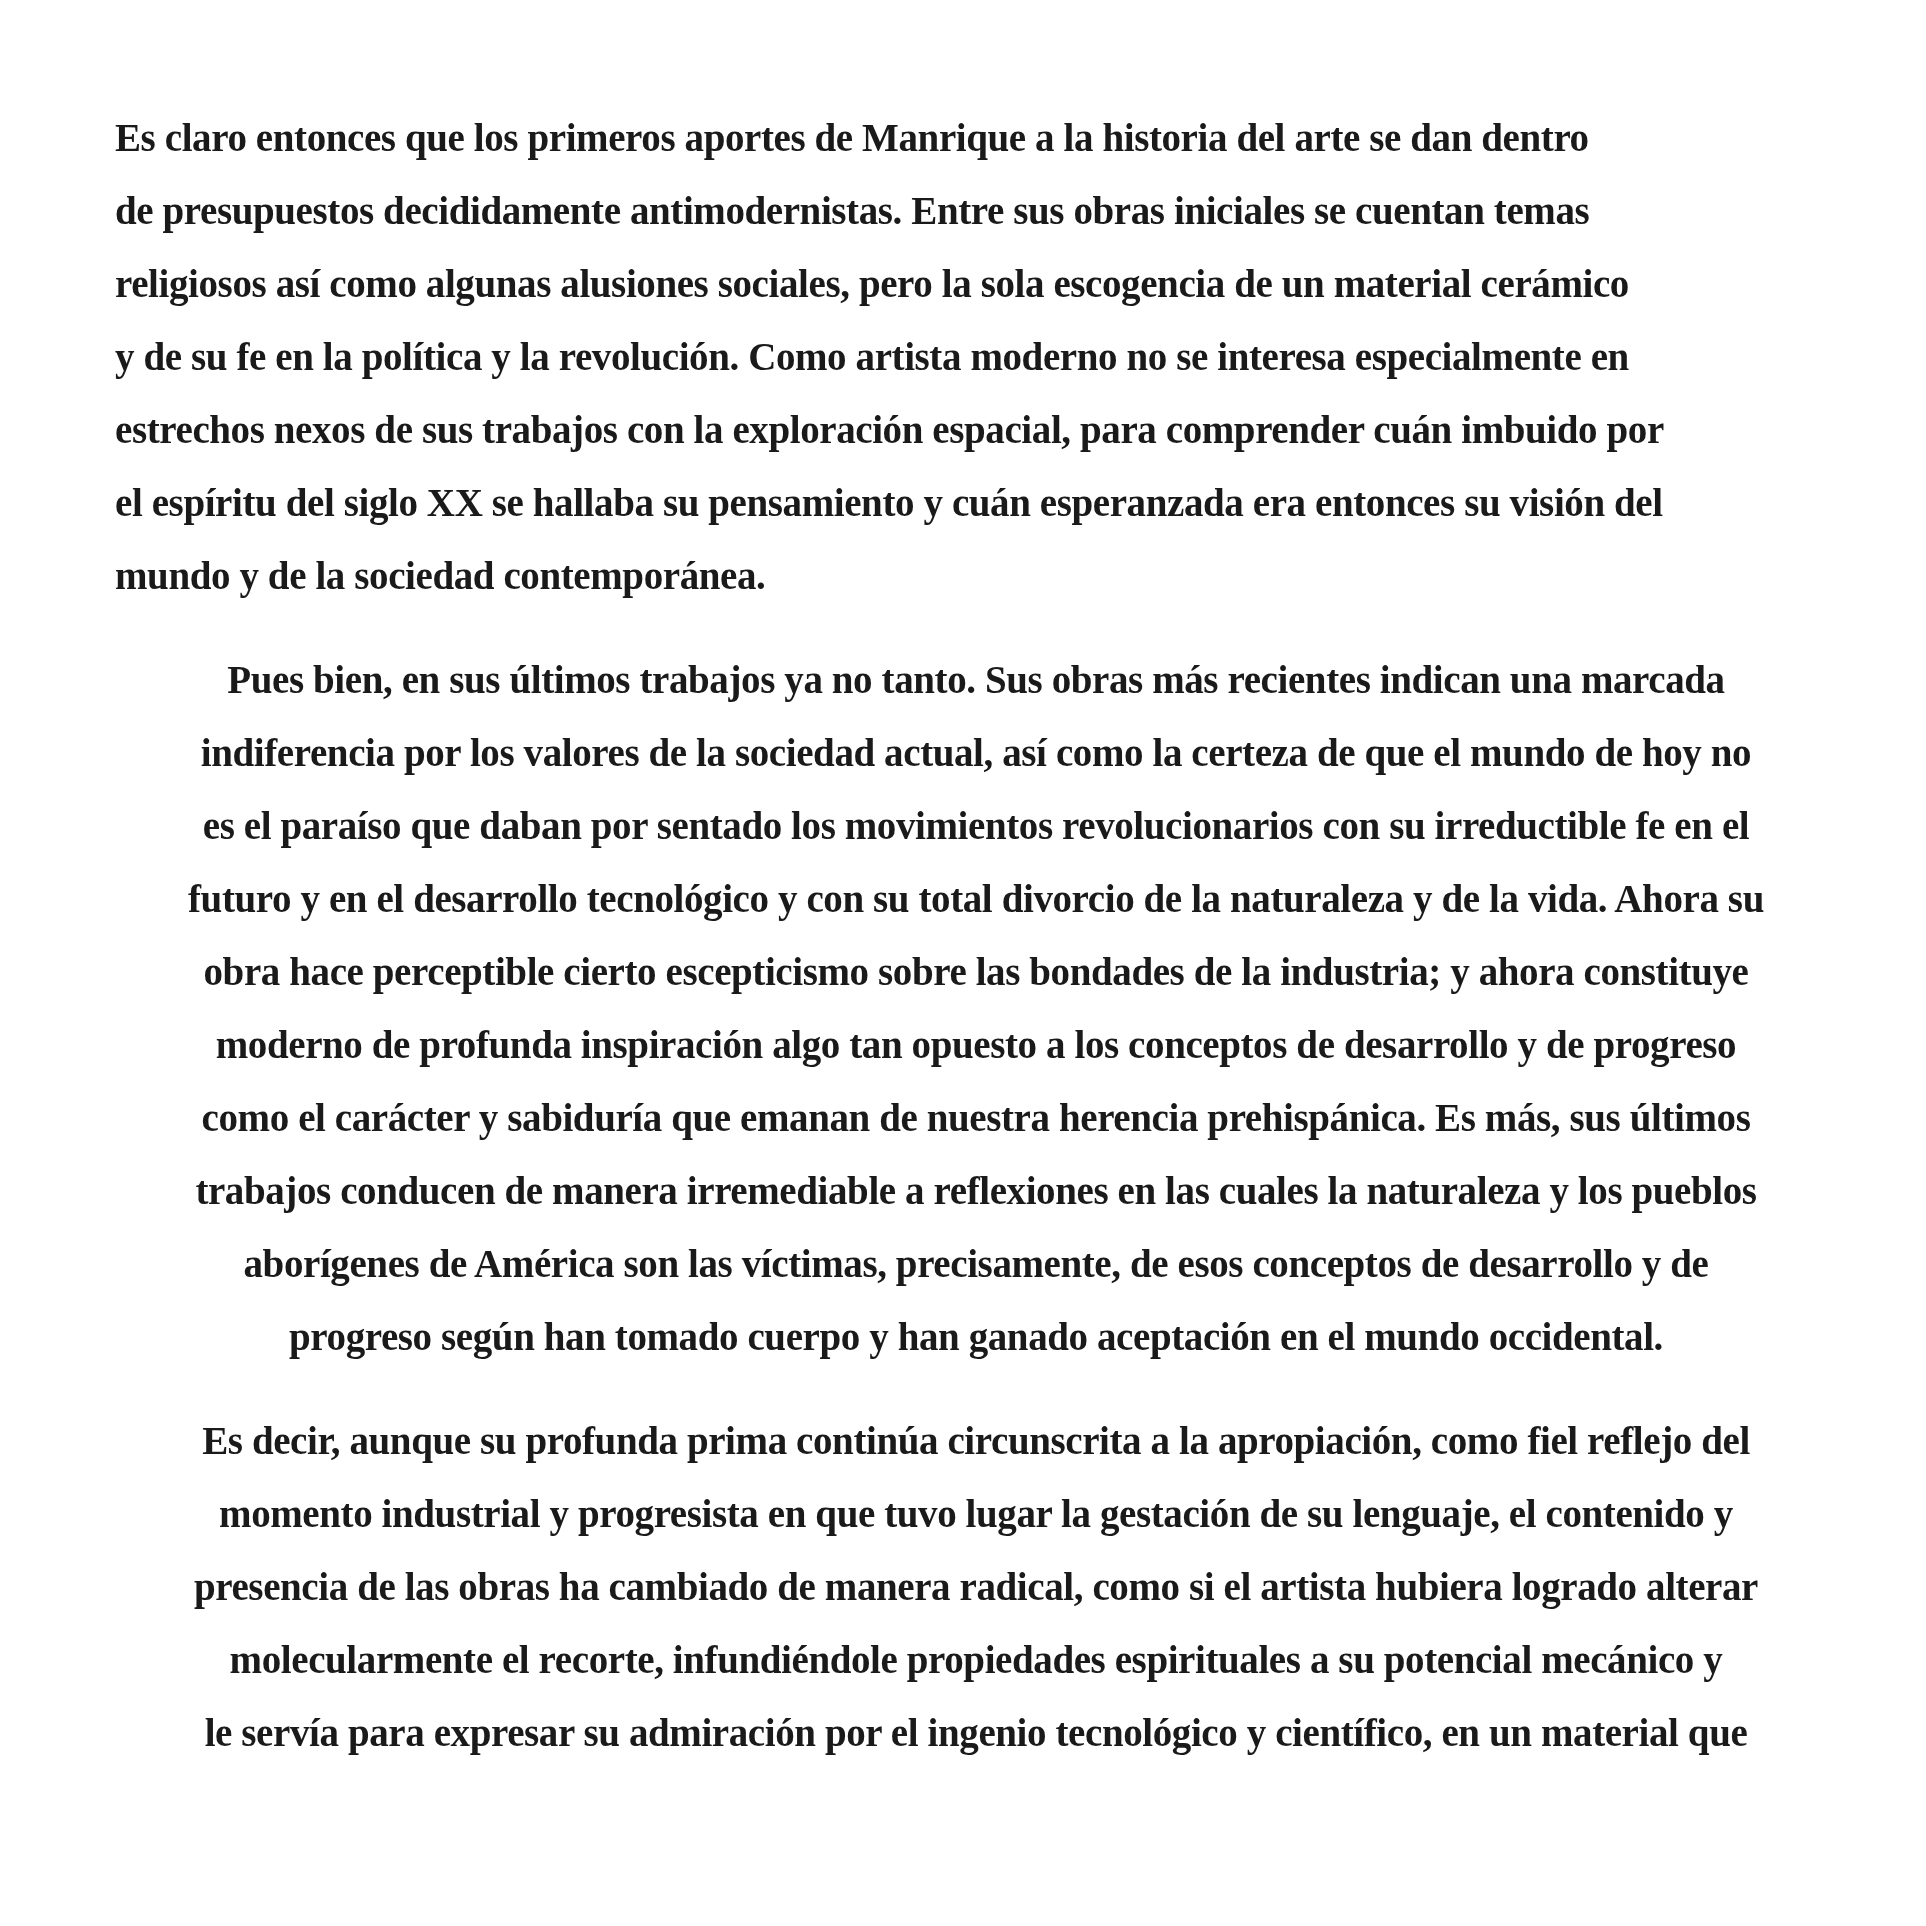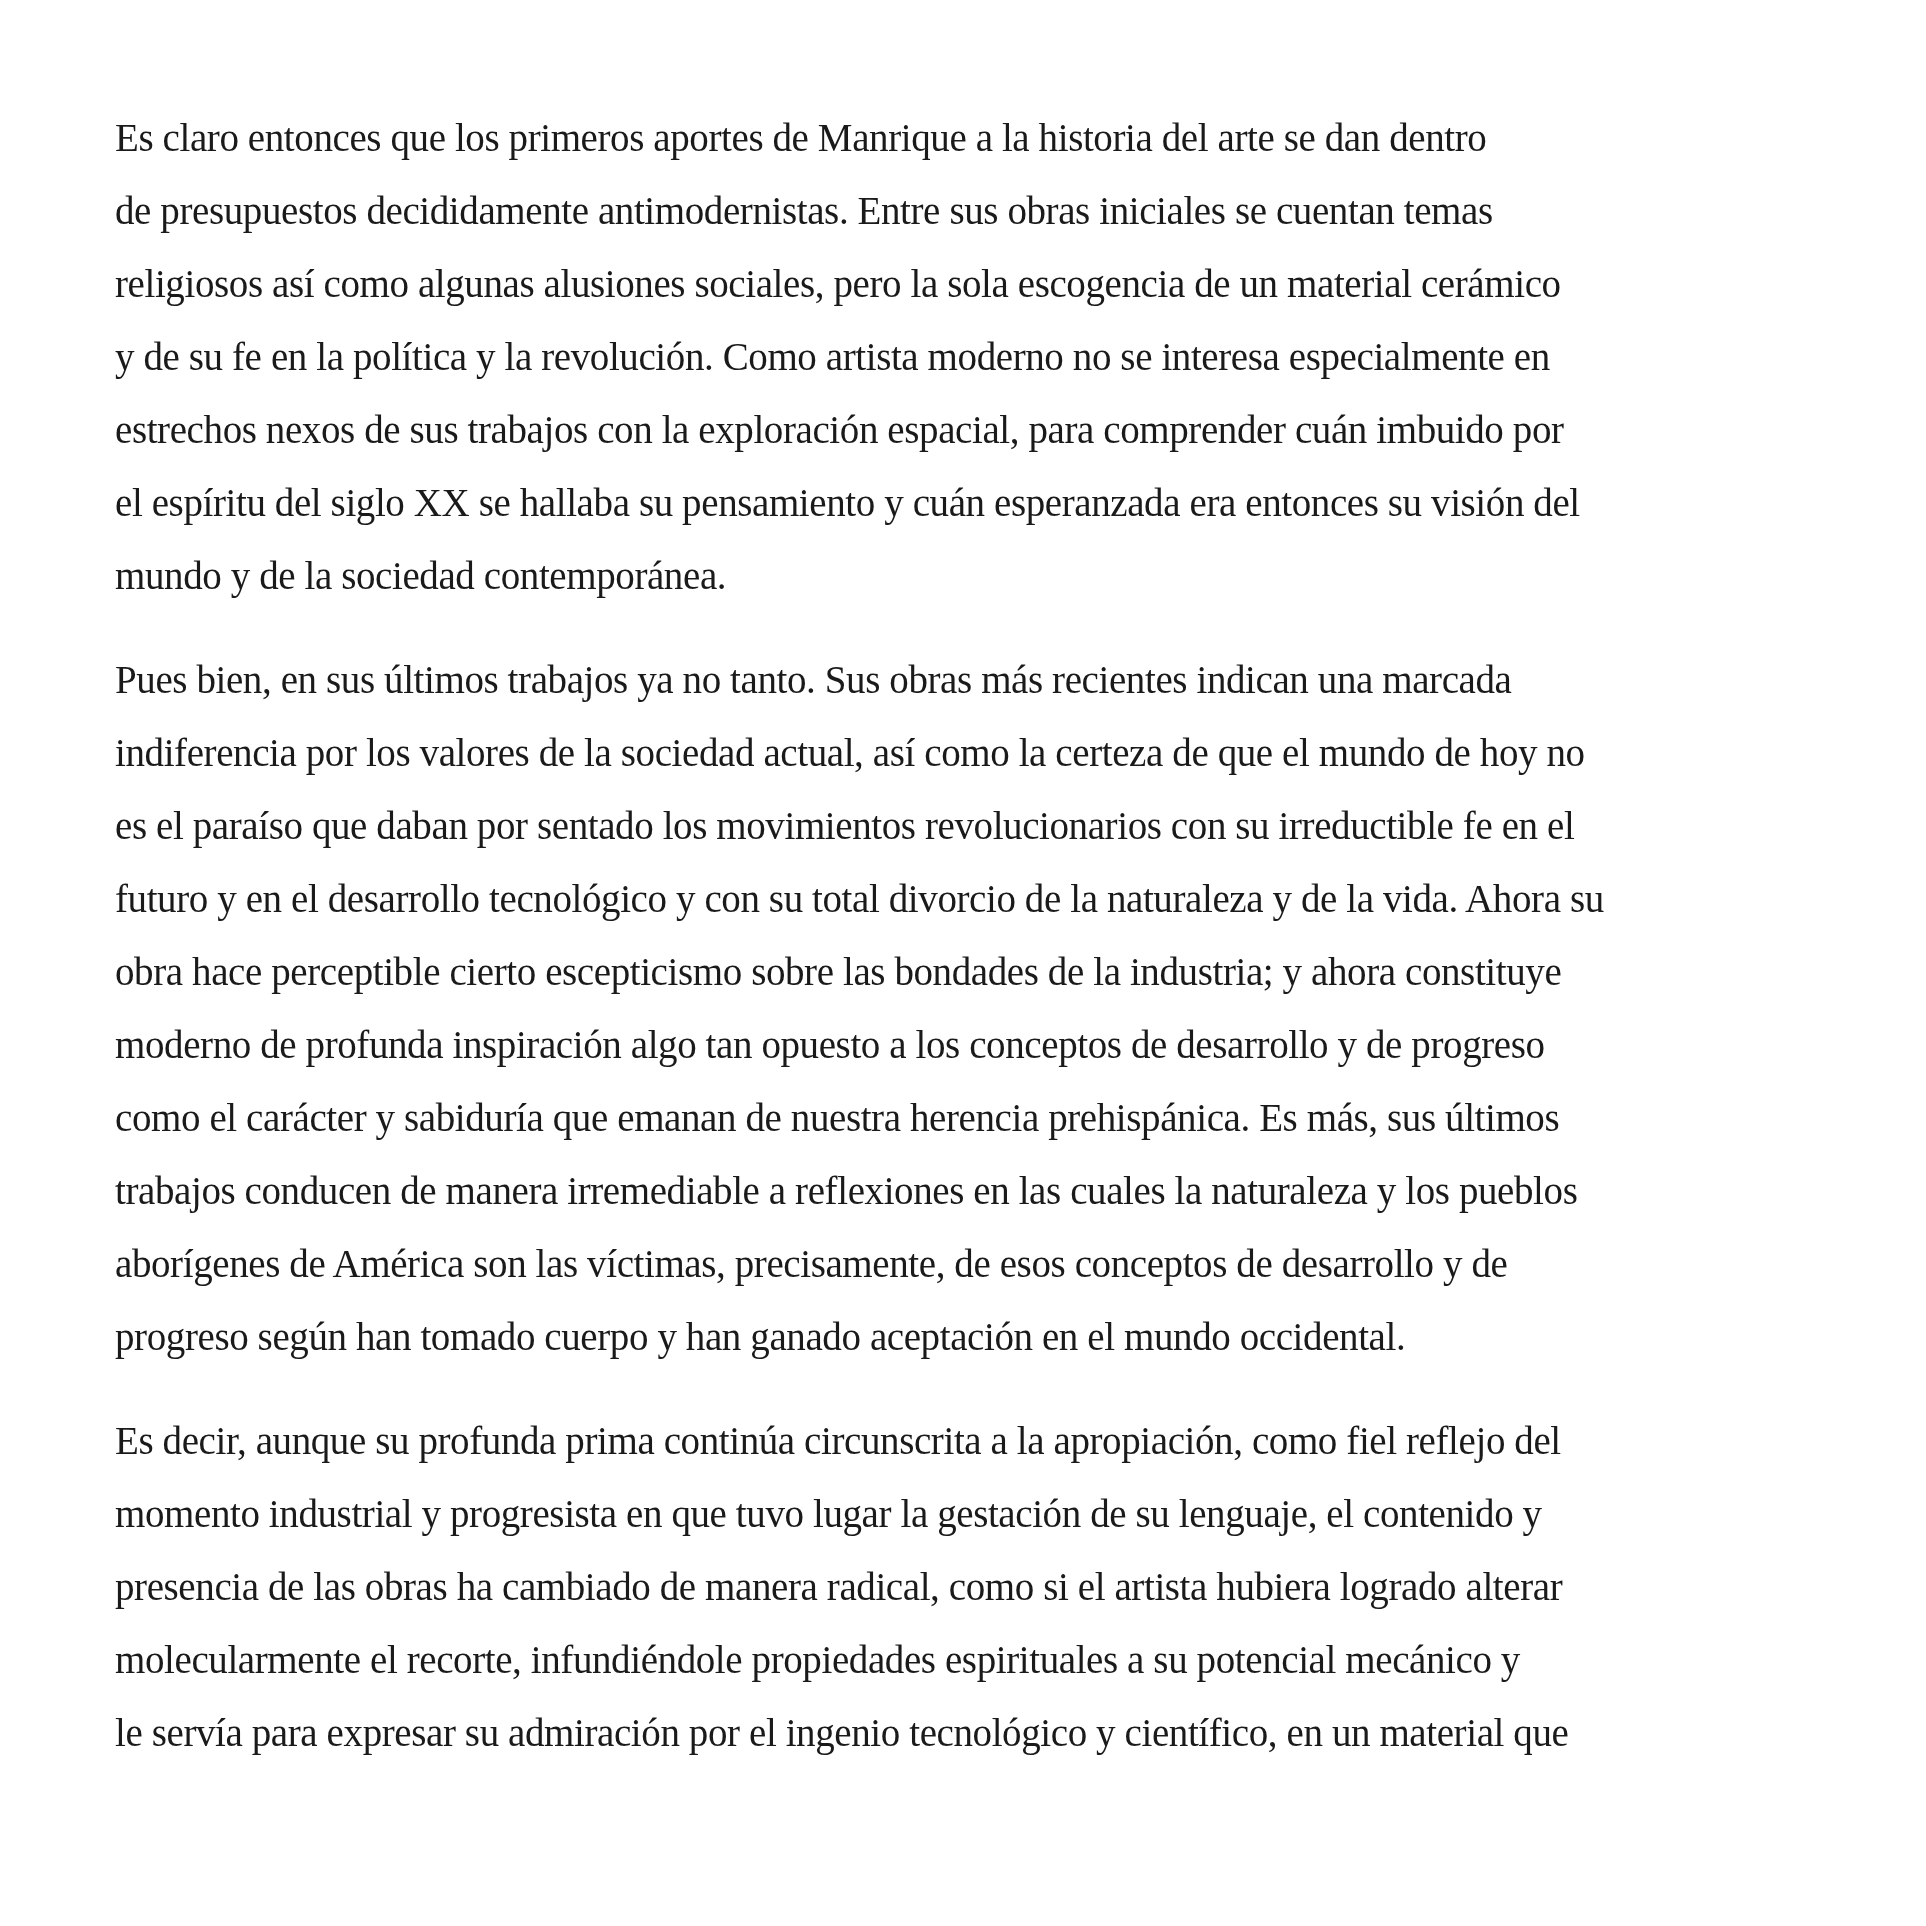--- a/index.html
+++ b/index.html
@@ -23,23 +23,25 @@
     }
     .para {
       margin: 0 0 0 0;
       font-size: 39px;
       line-height: 73px;
       letter-spacing: -0.4px;
       white-space: nowrap;
     }
     .para + .para {
       margin-top: 31px;
+      text-align: center;
     }
     .line {
       display: block;
+      font-weight: bold;
     }
   </style>
 </head>
 <body>
 
 <div class="page">
 
   <p class="para">
     <span class="line">Es claro entonces que los primeros aportes de Manrique a la historia del arte se dan dentro</span>
     <span class="line">de presupuestos decididamente antimodernistas. Entre sus obras iniciales se cuentan temas</span>

